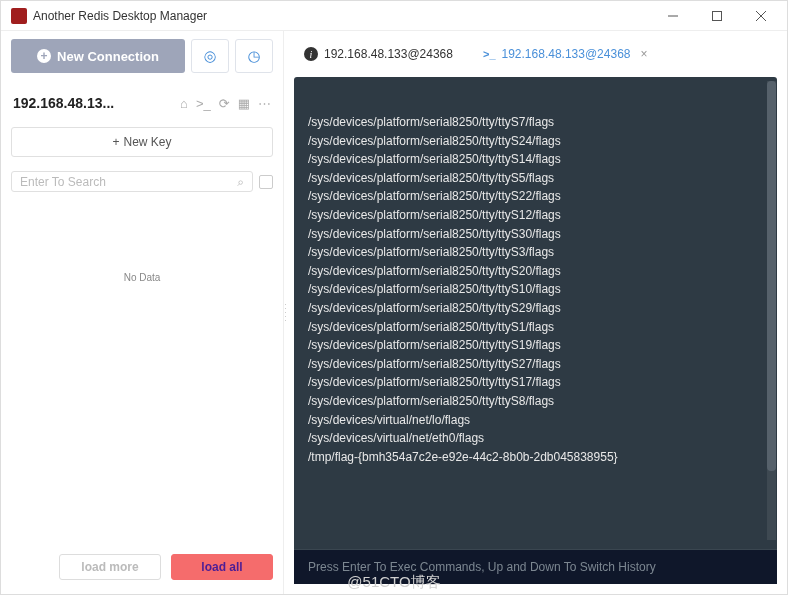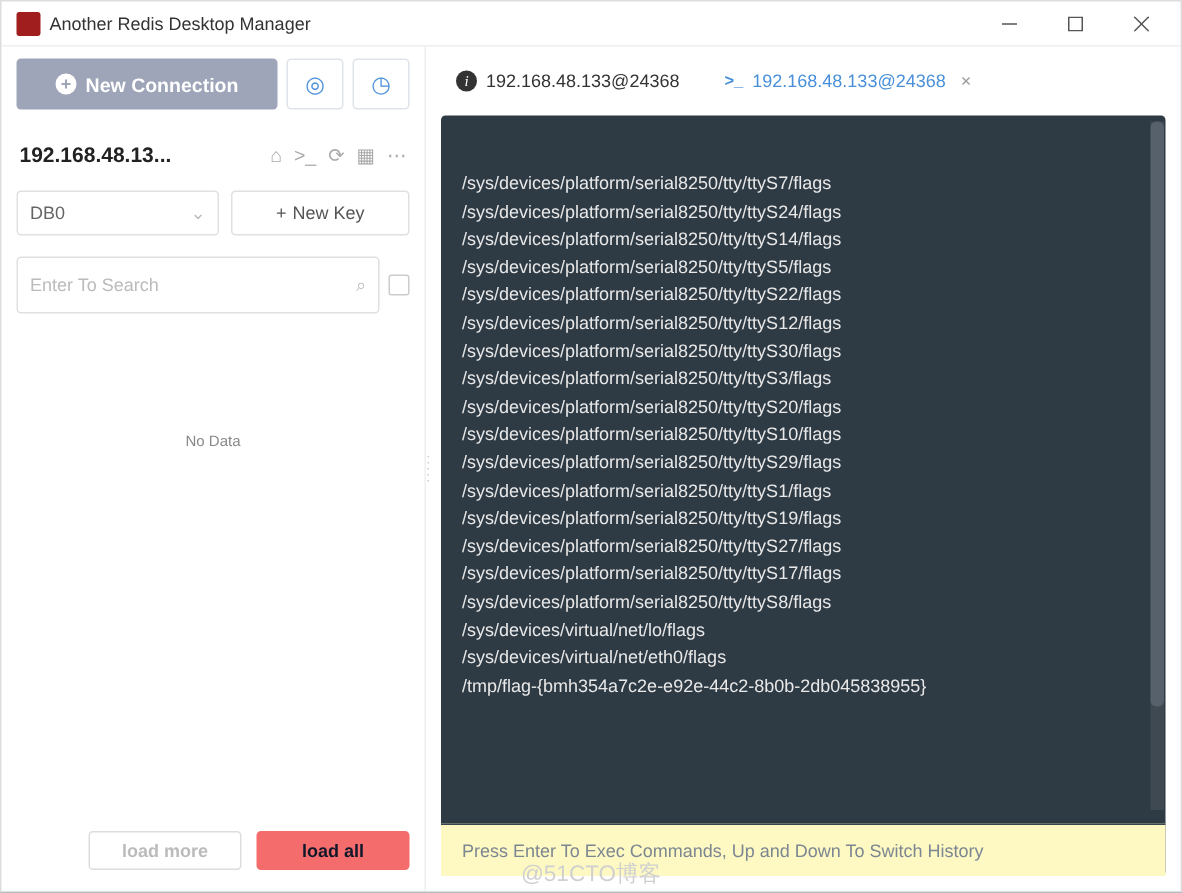--- a/index.html
+++ b/index.html
@@ -26,45 +26,45 @@
     .conn-header { display: flex; align-items: center; padding: 14px 2px 10px 2px; justify-content: flex-end; }
     .conn-name { font-size: 14px; font-weight: 700; color: #222; flex: 1; }
     .conn-icons { display: flex; gap: 8px; color: #aaa; }
     .conn-icons span { cursor: pointer; font-size: 13px; }
     
     .db-row { display: flex; gap: 8px; margin: 6px 0; }
     .db-select { flex: 1; border: 1px solid #e0e0e0; border-radius: 3px; height: 30px; padding: 0 8px; font-size: 12px; color: #666; display: flex; align-items: center; justify-content: space-between; cursor: pointer; }
     .new-key { flex: 1; border: 1px solid #e0e0e0; border-radius: 3px; height: 30px; background: #fff; font-size: 12px; color: #555; display: flex; align-items: center; justify-content: center; gap: 4px; cursor: pointer; }
     
     .search-row { display: flex; align-items: center; gap: 6px; margin-top: 8px; }
-    .search-box { flex: 1; border: 1px solid #e0e0e0; border-radius: 3px; height: 38px; padding: 0 8px; display: flex; align-items: center; color: #bbb; font-size: 12px; }
+    .search-box { flex: 1; border: 1px solid #e0e0e0; border-radius: 3px; height: 21px; padding: 0 8px; display: flex; align-items: center; color: #bbb; font-size: 12px; }
     .search-box .sinput { flex: 1; color: #bbb; }
     .toggle-box { width:14px; height:14px; border:1px solid #ccc; border-radius:2px; cursor:pointer; }
     
     .no-data { text-align: center; color: #888; font-size: 10px; margin-top: 80px; }
     
     .spacer { flex: 1; }
     .bottom-btns { display: flex; gap: 10px; padding: 4px 0 6px 0; margin-left: 48px; }
     .load-btn { flex: 1; height: 26px; border-radius: 3px; font-size: 12px; font-weight: 600; border: 1px solid #ddd; background: #fff; color: #bbb; cursor: pointer; }
-    .load-all { background: #f56c6c; color: #0f172a; border-color: #f56c6c; }
+    .load-all { background: #f56c6c; color: #4c1d95; border-color: #f56c6c; }
     
     
     .right { flex: 1; display: flex; flex-direction: column; min-width: 0; }
     .tabs { display: flex; height: 40px; align-items: stretch; padding: 6px 6px 0 6px; gap:2px;}
     .tab { display: flex; align-items: center; padding: 0 14px; font-size: 12px; color: #333; border-radius: 4px 4px 0 0; cursor: pointer; gap:6px; white-space:nowrap;}
     .tab.active { color: #4a90d9; background:#fff; }
     .tab .info-ico { width:14px; height:14px; border-radius:50%; background:#333; color:#fff; display:flex; align-items:center; justify-content:center; font-size:10px; font-family: Georgia, serif; font-style: italic;}
     .tab .cli-ico { color:#4a90d9; font-size:11px; font-weight:600;}
     .tab .close { color:#999; font-size:12px; margin-left:4px;}
     
     .console-wrap { flex:1; padding: 6px 10px 10px 10px; min-height:0; display:flex;}
     .console { flex:1; background:#2e3a44; border-radius:3px; display:flex; flex-direction:column; min-height:0; position:relative;}
     .console-out { flex:1; overflow:auto; padding: 8px 14px; color:#e8e8e8; font-size:12px; line-height:1.55; font-family: Consolas, monospace; margin-top: 28px; }
     .console-out div { white-space: nowrap; }
-    .console-in { border-top: 1px solid #3a4650; background:#fef9c3; padding: 10px 14px; color:#7c8791; font-size:12px; }
+    .console-in { border-top: 1px solid #3a4650; background:#0f172a; padding: 10px 14px; color:#7c8791; font-size:12px; }
     .vscroll { position:absolute; right:1px; top:4px; bottom:44px; width:9px; background:rgba(255,255,255,.08);}
     .vscroll-thumb { position:absolute; left:0; right:0; top:0; height:85%; background:#56616b; border-radius:4px;}
     
     .watermark { position: absolute; bottom: 2px; left:50%; transform:translateX(-50%); color:#d0d0d0; font-size:15px; pointer-events:none;}
     .handle-bar { position:absolute; left:283px; top:50%; width:4px; height:48px; transform:translateY(-50%); display:flex; flex-direction:column; justify-content:center; gap:3px; cursor:col-resize;}
     .handle-bar span{ width:1px; height:1px; background:#ccc; margin-left:1px;}
   </style>
 </head>
 <body>
 
@@ -112,24 +112,20 @@
       <div class="conn-icons">
         <span>⌂</span>
         <span>&gt;_</span>
         <span>⟳</span>
         <span>▦</span>
         <span>⋯</span>
       </div>
     </div>
 
     <div class="db-row">
-      <div class="db-select">
-        <span>DB0</span>
-        <span style="color:#bbb">⌄</span>
-      </div>
       <button class="new-key">
         <span>+</span>
         <span>New Key</span>
       </button>
     </div>
 
     <div class="search-row">
       <div class="search-box">
         <span class="sinput">Enter To Search</span>
         <span style="color:#bbb">⌕</span>

